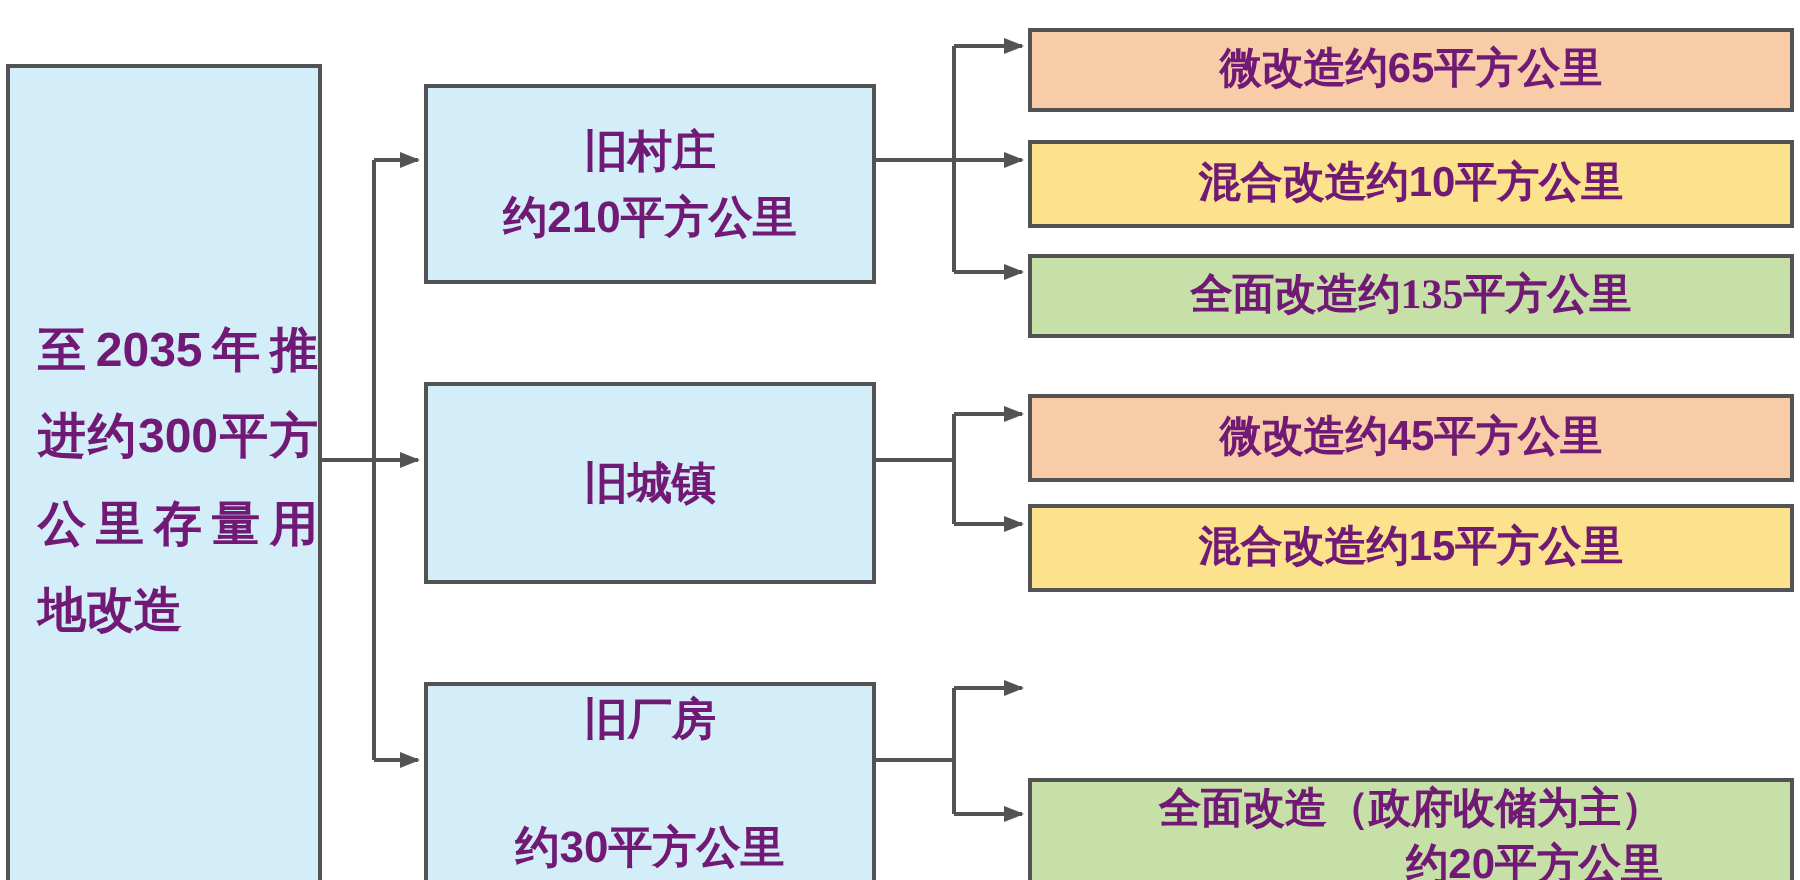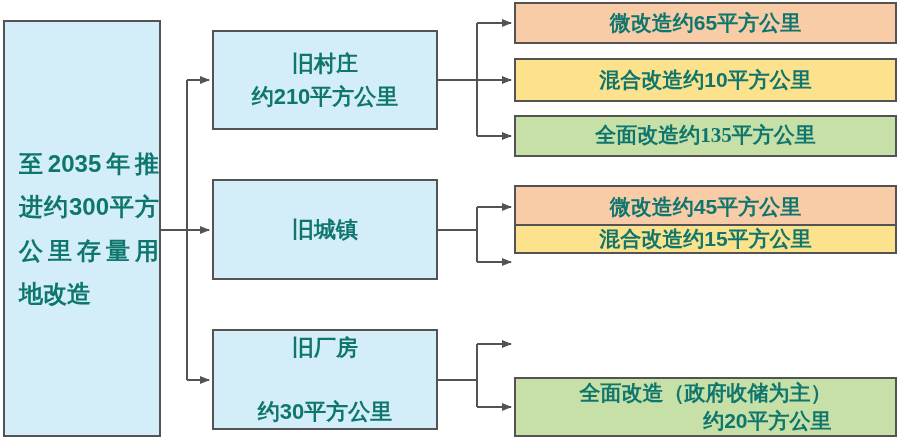--- a/index.html
+++ b/index.html
@@ -18,28 +18,29 @@
   .connectors {
     position: absolute;
     left: 0; top: 0;
     width: 900px; height: 440px;
     z-index: 0;
   }
   .box {
     position: absolute;
     box-sizing: border-box;
     border: 2px solid #535353;
-    color: #0f766e;
+    color: #701a75;
     font-weight: bold;
     display: flex;
     flex-direction: column;
     align-items: center;
     justify-content: center;
     text-align: center;
     z-index: 1;
+    margin-top: 12px;
   }
   
   .root-box {
     left: 3px; top: 20px;
     width: 158px; height: 417px;
     font-size: 24px;
     line-height: 1.8;
     justify-content: center;
     align-items: flex-end;
   }
@@ -64,21 +65,21 @@
     left: 514px;
     width: 383px;
     font-size: 21px;
     line-height: 1.32;
     white-space: pre-line;
   }
   .leaf-1 { top: 2px;   height: 42px; }
   .leaf-2 { top: 58px;  height: 44px; }
   .leaf-3 { top: 115px; height: 42px; font-family: Liberation Serif, serif; }
   .leaf-4 { top: 185px; height: 44px; }
-  .leaf-5 { top: 224px; height: 30px; }
+  .leaf-5 { top: 240px; height: 44px; }
   .leaf-6 { top: 322px; height: 44px; }
   .leaf-7 { top: 377px; height: 60px; }
 </style>
 </head>
 <body>
 
 <div class="canvas">
 
   <svg class="connectors" width="900" height="440" viewBox="0 0 900 440" aria-hidden="true">
     <defs>

